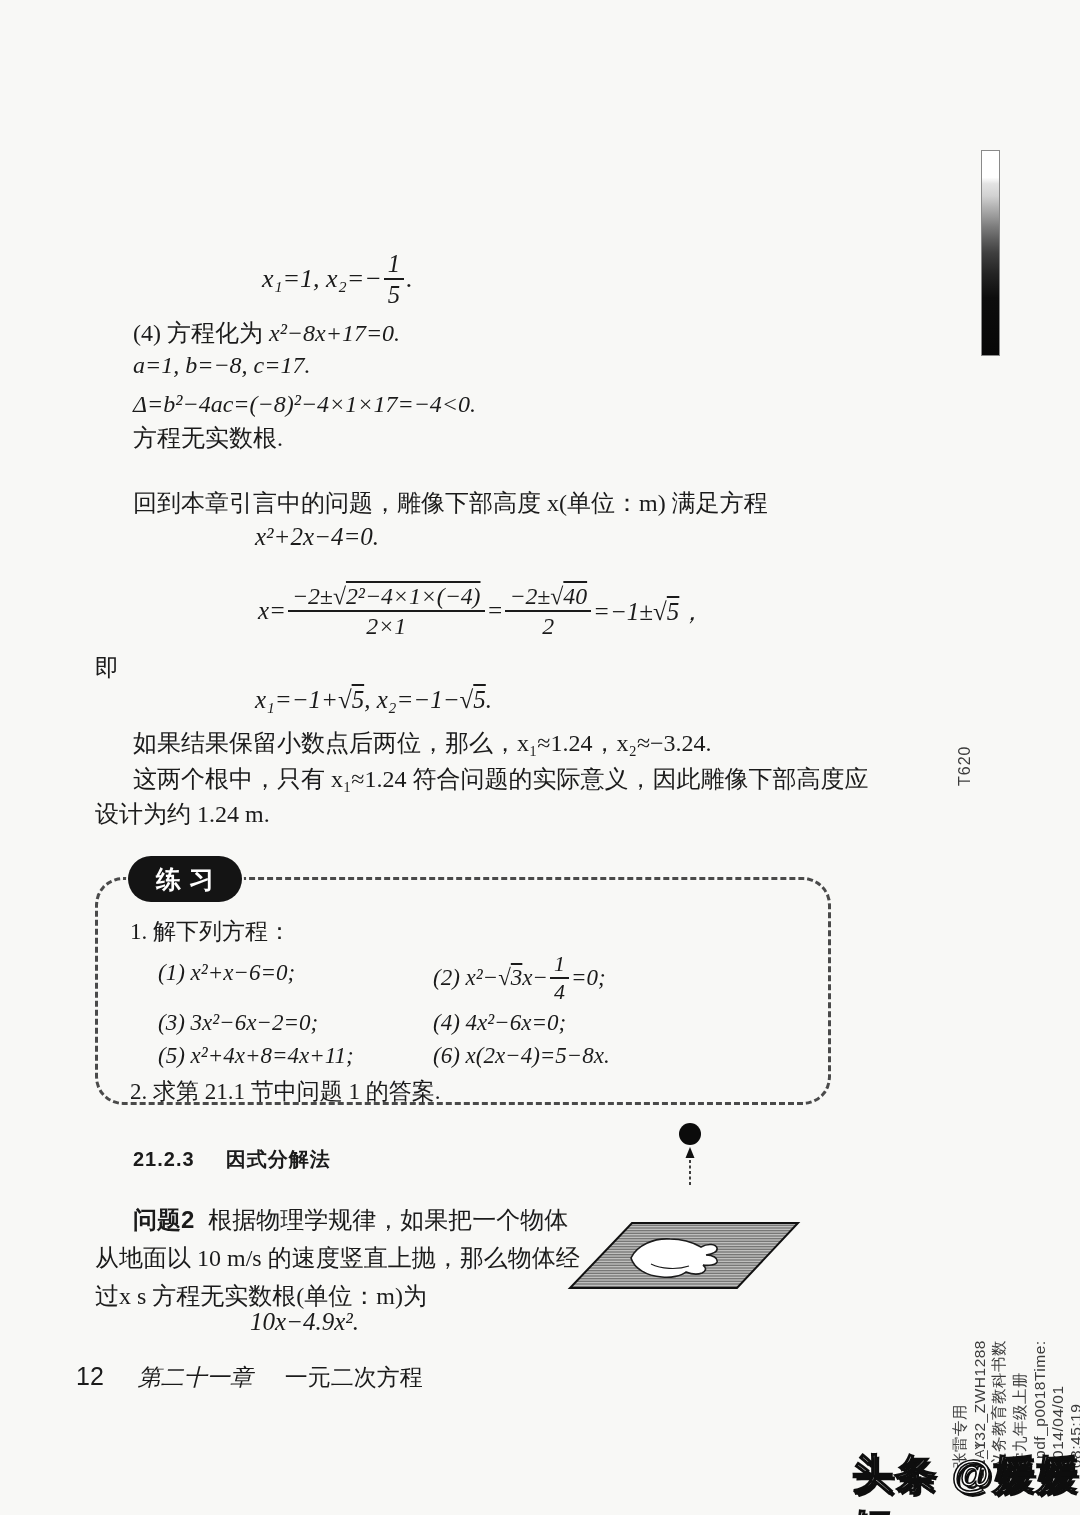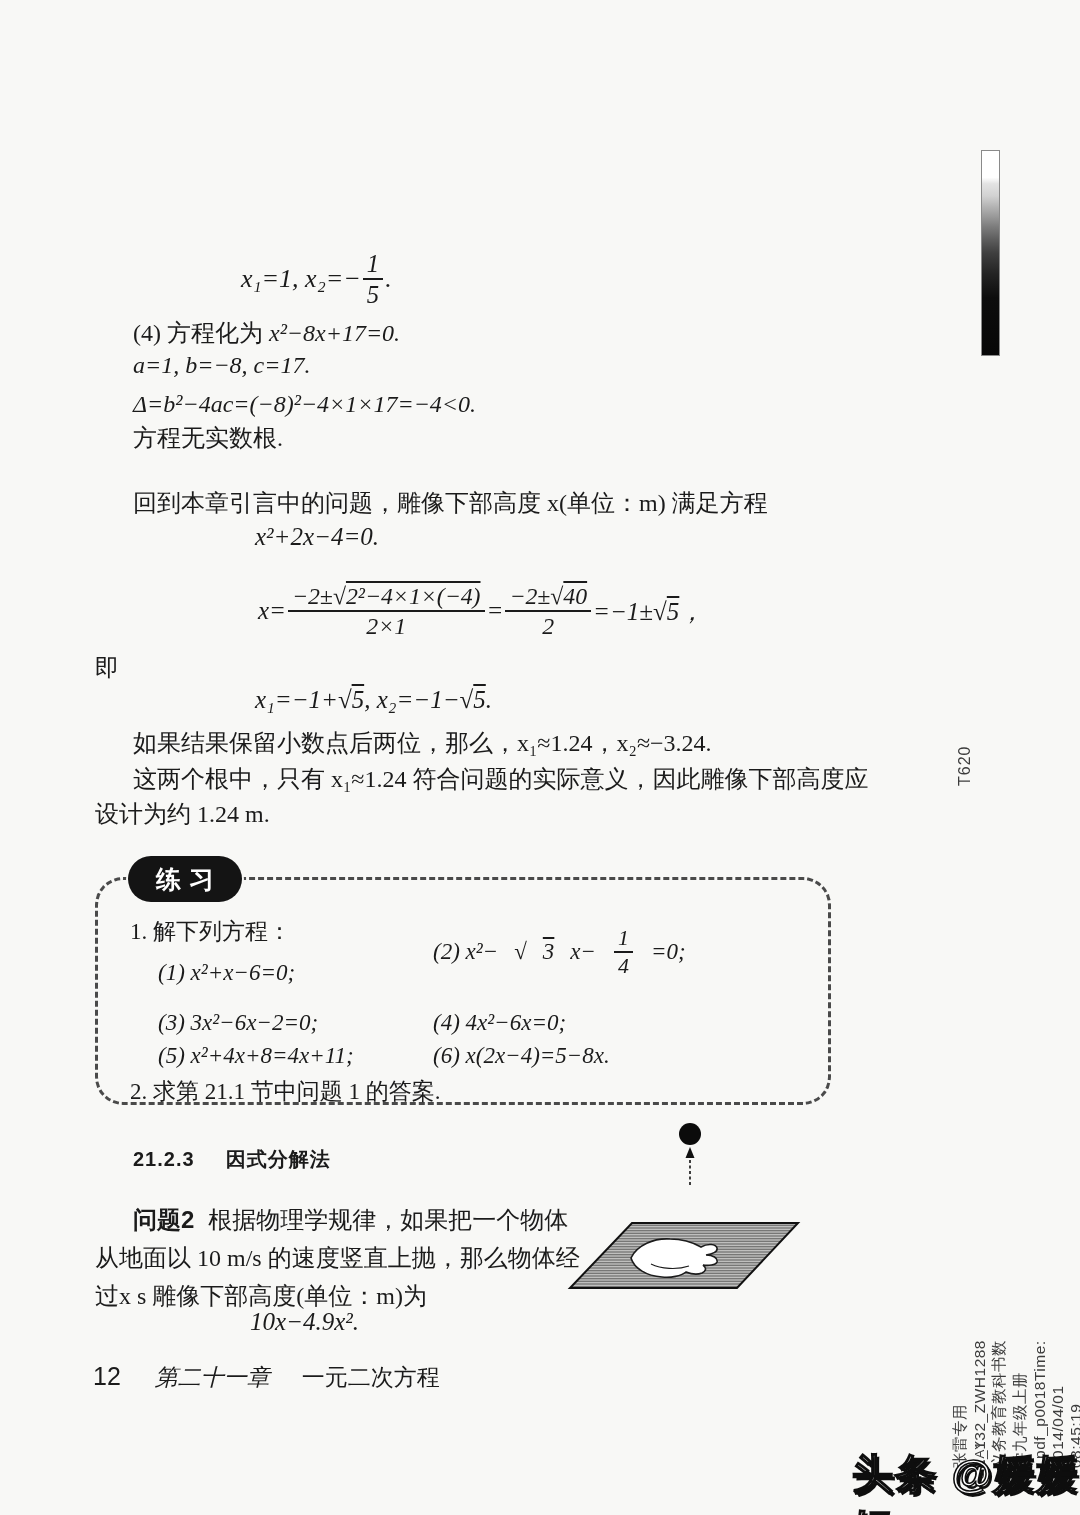--- a/index.html
+++ b/index.html
@@ -72,21 +72,21 @@
   }
   .fig{position:absolute;left:555px;top:1106px;}
 </style>
 </head>
 <body>
 
 <div class="page">
 
   <div class="cal-strip"></div>
 
-  <div class="abs mrow math" style="left:241px;top:250px;font-size:26px;text-align:right;">
+  <div class="abs mrow math" style="left:262px;top:250px;font-size:26px;text-align:right;">
     <span>x₁=1, x₂=−</span>
       <span class="frac">
         <span class="fnum">1</span>
         <span class="fden">5</span>
       </span>
       <span>.</span>
   </div>
 
   <div class="abs t24" style="left:133px;top:316px;">
     <span>(4) 方程化为 </span><span class="math">x²−8x+17=0.</span>
@@ -122,21 +122,21 @@
   <div class="abs t24" style="left:133px;top:762px;">这两个根中，只有 x₁≈1.24 符合问题的实际意义，因此雕像下部高度应</div>
   <div class="abs t24" style="left:95px;top:797px;">设计为约 1.24 m.</div>
 
   <div class="practice-box">
     <div class="practice-badge">练习</div>
 
     <div class="pr" style="left:32px;top:36px;">1. 解下列方程：</div>
 
     <div class="pr math" style="left:60px;top:80px;">(1) x²+x−6=0;</div>
 
-    <div class="pr math mrow" style="left:335px;top:46px;gap:16px;">
+    <div class="pr math mrow" style="left:335px;top:72px;">
       <span>(2) x²−</span>√<span class="rad">3</span><span>x−</span><span class="frac">
           <span class="fnum">1</span>
           <span class="fden">4</span>
         </span><span>=0;</span>
     </div>
 
     <div class="pr math" style="left:60px;top:130px;">(3) 3x²−6x−2=0;</div>
     <div class="pr math" style="left:335px;top:130px;">(4) 4x²−6x=0;</div>
     <div class="pr math" style="left:60px;top:163px;">(5) x²+4x+8=4x+11;</div>
     <div class="pr math" style="left:335px;top:163px;">(6) x(2x−4)=5−8x.</div>
@@ -147,21 +147,21 @@
   <div class="abs section-title" style="left:133px;top:1146px;">
     <span>21.2.3</span>
     <span style="display:inline-block;width:18px;"></span>
     <span>因式分解法</span>
   </div>
 
   <div class="abs t24" style="left:133px;top:1203px;">
     <span class="problem-label">问题2</span><span>根据物理学规律，如果把一个物体</span>
   </div>
   <div class="abs t24" style="left:95px;top:1241px;">从地面以 10 m/s 的速度竖直上抛，那么物体经</div>
-  <div class="abs t24" style="left:95px;top:1279px;">过x s 雕像下部高度(单位：m)为</div>
+  <div class="abs t24" style="left:95px;top:1279px;">过x s 方程无实数根(单位：m)为</div>
   <div class="abs math" style="left:250px;top:1308px;font-size:25px;">10x−4.9x².</div>
 
   <svg class="fig" width="340" height="200" viewBox="0 0 340 200">
     <defs>
       <pattern id="hatch" width="6" height="3.2" patternUnits="userSpaceOnUse">
         <rect width="6" height="3.2" fill="#fbfbfa"></rect>
         <path d="M0,1 H6 M0,2.6 H6" stroke="#3b3b3b" stroke-width="0.85"></path>
       </pattern>
     </defs>
     <circle cx="135" cy="28" r="11" fill="#0b0b0b"></circle>
@@ -179,21 +179,21 @@
                C158,149 163,152 162,156
                C161,159 153,160 148,159
                C152,162 151,165 147,167
                C142,169 136,168 131,166
                C126,170 116,172 107,171
                C91,170 79,162 76,152 Z" fill="#ffffff" stroke="#1c1c1c" stroke-width="1.6"></path>
       <path d="M96,158 C106,163 122,164 134,160" fill="none" stroke="#1c1c1c" stroke-width="1.1"></path>
     </g>
   </svg>
 
-  <div class="abs footer" style="left:93px;top:1362px;">
+  <div class="abs footer" style="left:76px;top:1362px;">
     <span class="num">12</span>
     <span class="chap">第二十一章</span>
     <span>一元二次方程</span>
   </div>
 
   <div class="vert v-t620">T620</div>
   <div class="vert v-stamp">张雷专用2_132_ZWH1288义务教育教科书数学九年级上册_pdf_p0018Time: 2014/04/01 08:45:19</div>
   <div class="vert v-gray">GRAY</div>
 
   <div class="watermark">头条 @媛媛妈</div>

